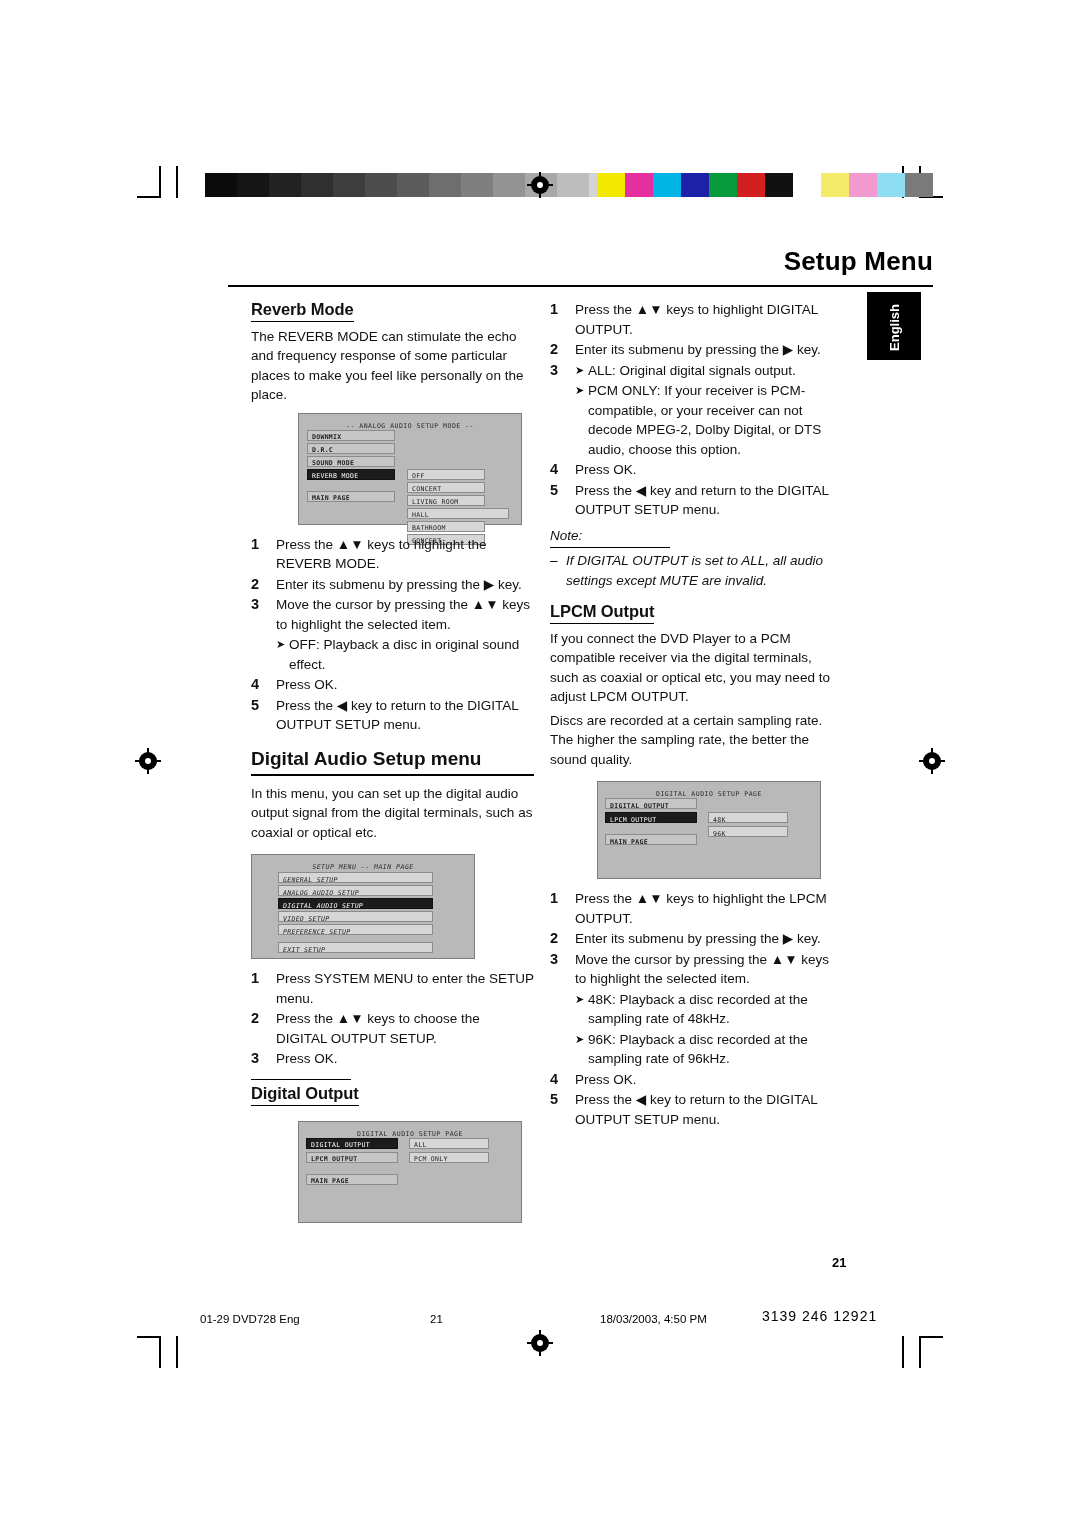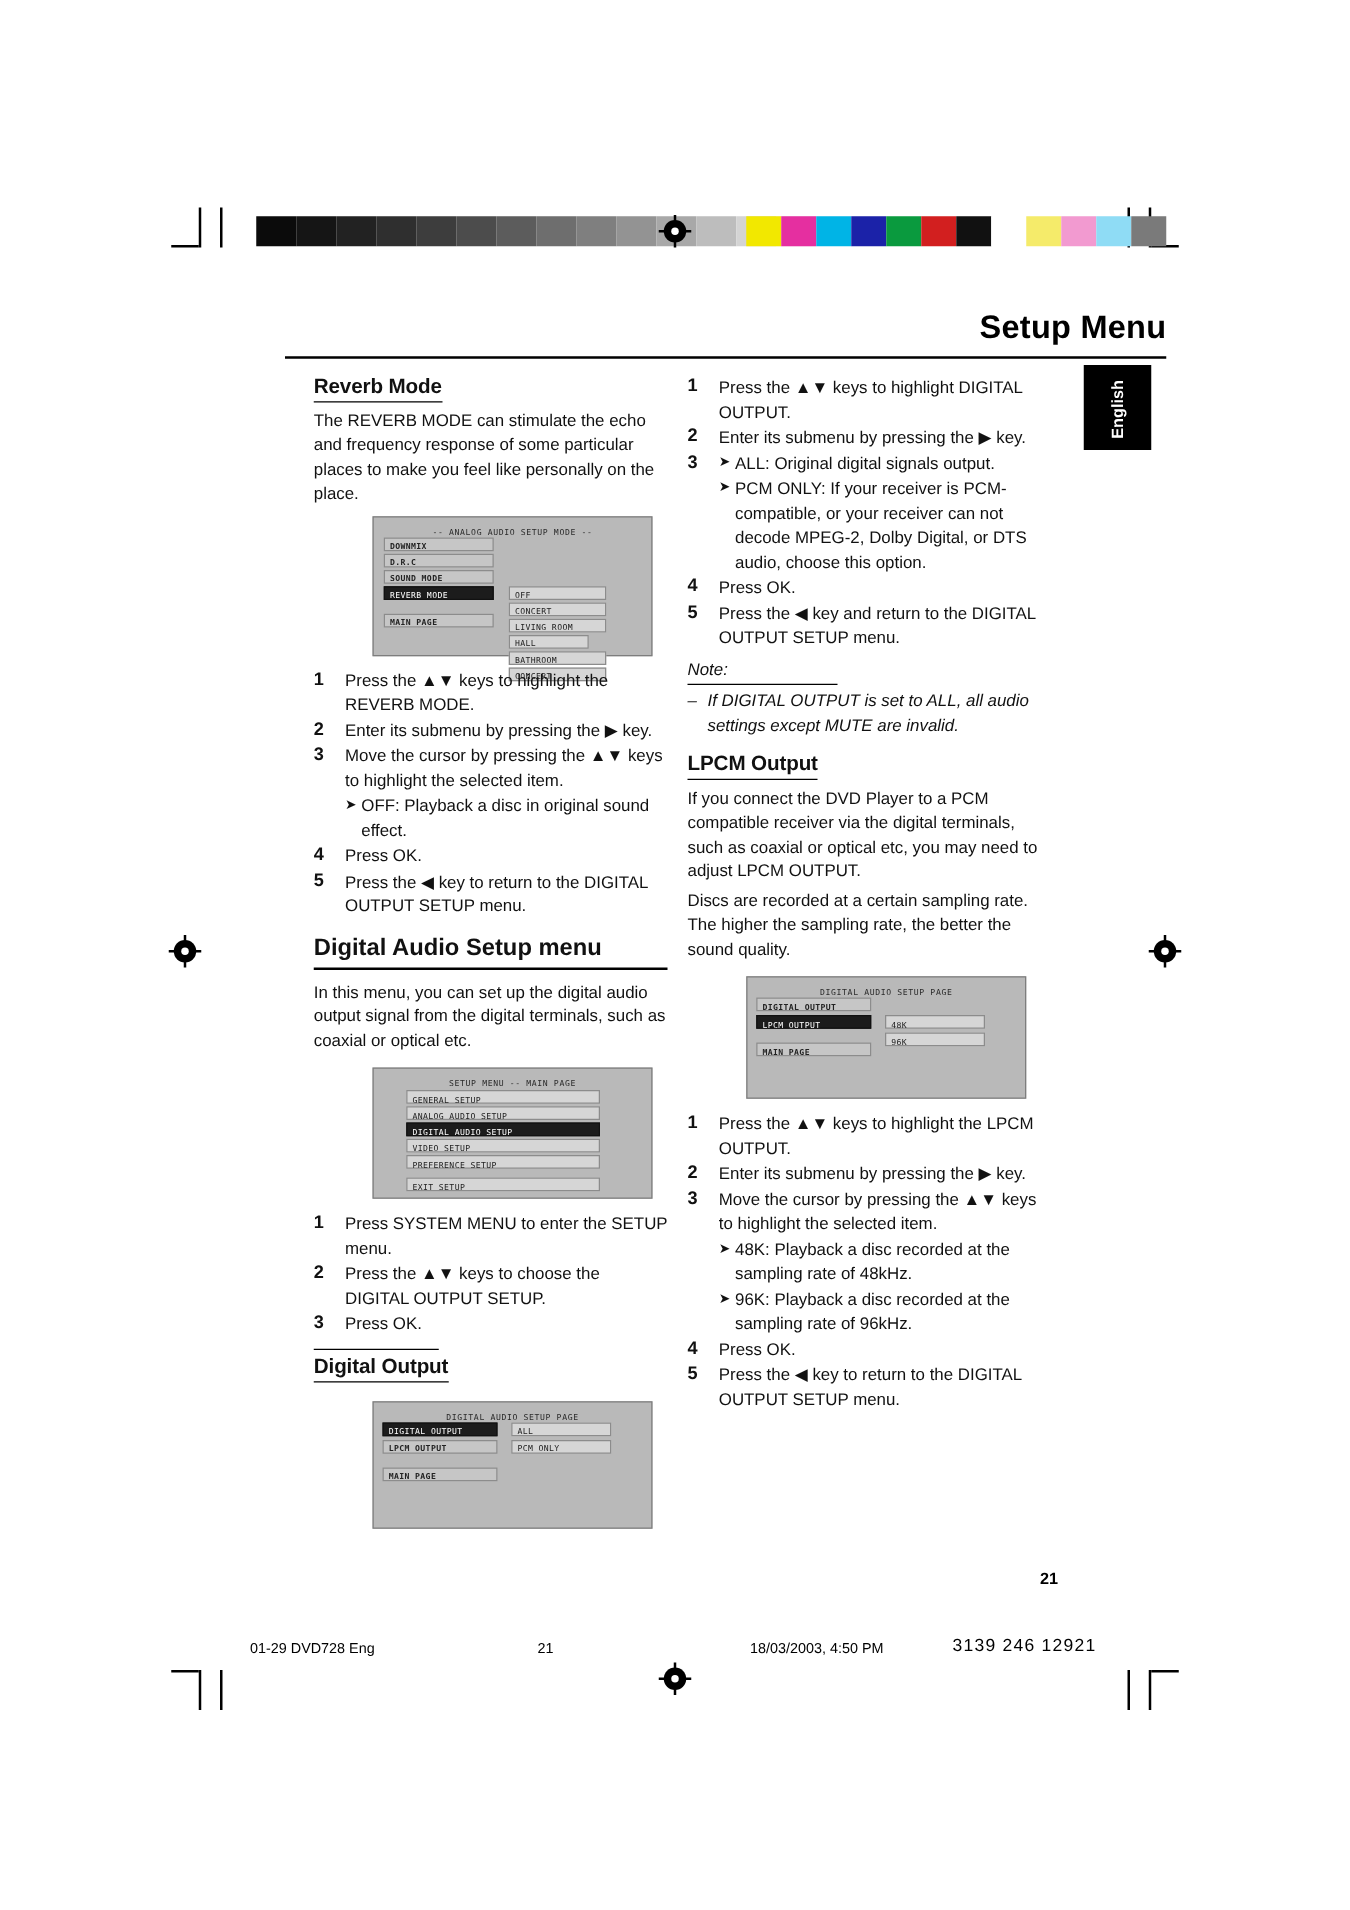--- a/index.html
+++ b/index.html
@@ -312,21 +312,21 @@
     <div class="osd-title">-- ANALOG AUDIO SETUP MODE --</div>
     <div class="row plain" style="left:8px; top:16px; width:88px;">DOWNMIX</div>
     <div class="row plain" style="left:8px; top:29px; width:88px;">D.R.C</div>
     <div class="row plain" style="left:8px; top:42px; width:88px;">SOUND MODE</div>
     <div class="row sel" style="left:8px; top:55px; width:88px;">REVERB MODE</div>
     <div class="row plain" style="left:8px; top:77px; width:88px;">MAIN PAGE</div>
 
     <div class="row light" style="left:108px; top:55px; width:78px;">OFF</div>
     <div class="row light" style="left:108px; top:68px; width:78px;">CONCERT</div>
     <div class="row light" style="left:108px; top:81px; width:78px;">LIVING ROOM</div>
-    <div class="row light" style="left:108px; top:94px; width:64px;">HALL</div>
+    <div class="row light" style="left:108px; top:94px; width:102px;">HALL</div>
     <div class="row light" style="left:108px; top:107px; width:78px;">BATHROOM</div>
     <div class="row light" style="left:108px; top:120px; width:78px;">CONCERT</div>
   </div>
 
   <ol class="steps">
     <li><span class="num">1</span><span>Press the ▲▼ keys to highlight the REVERB MODE.</span></li>
     <li><span class="num">2</span><span>Enter its submenu by pressing the ▶ key.</span></li>
     <li><span class="num">3</span><span>Move the cursor by pressing the ▲▼ keys to highlight the selected item.</span></li>
   </ol>
   <div class="arrowitem" style="margin-left:25px;">
@@ -336,21 +336,21 @@
   <ol class="steps">
     <li><span class="num">4</span><span>Press OK.</span></li>
     <li><span class="num">5</span><span>Press the ◀ key to return to the DIGITAL OUTPUT SETUP menu.</span></li>
   </ol>
 
   <h2 class="big" style="margin-top:14px;">Digital Audio Setup menu</h2>
   <div class="rule-under"></div>
   <p class="para">In this menu, you can set up the digital audio output signal from the digital terminals, such as coaxial or optical etc.</p>
 
   
-  <div class="osd" style="height:103px; width:222px; margin-left:47px; margin-top:12px;">
+  <div class="osd" style="height:103px; width:222px; margin-top:12px;font-style:italic;">
     <div class="osd-title">SETUP MENU -- MAIN PAGE</div>
     <div class="row light" style="left:26px; top:17px; width:155px;">GENERAL SETUP</div>
     <div class="row light" style="left:26px; top:30px; width:155px;">ANALOG AUDIO SETUP</div>
     <div class="row sel" style="left:26px; top:43px; width:155px;">DIGITAL AUDIO SETUP</div>
     <div class="row light" style="left:26px; top:56px; width:155px;">VIDEO SETUP</div>
     <div class="row light" style="left:26px; top:69px; width:155px;">PREFERENCE SETUP</div>
     <div class="row light" style="left:26px; top:87px; width:155px;">EXIT SETUP</div>
   </div>
 
   <ol class="steps">

